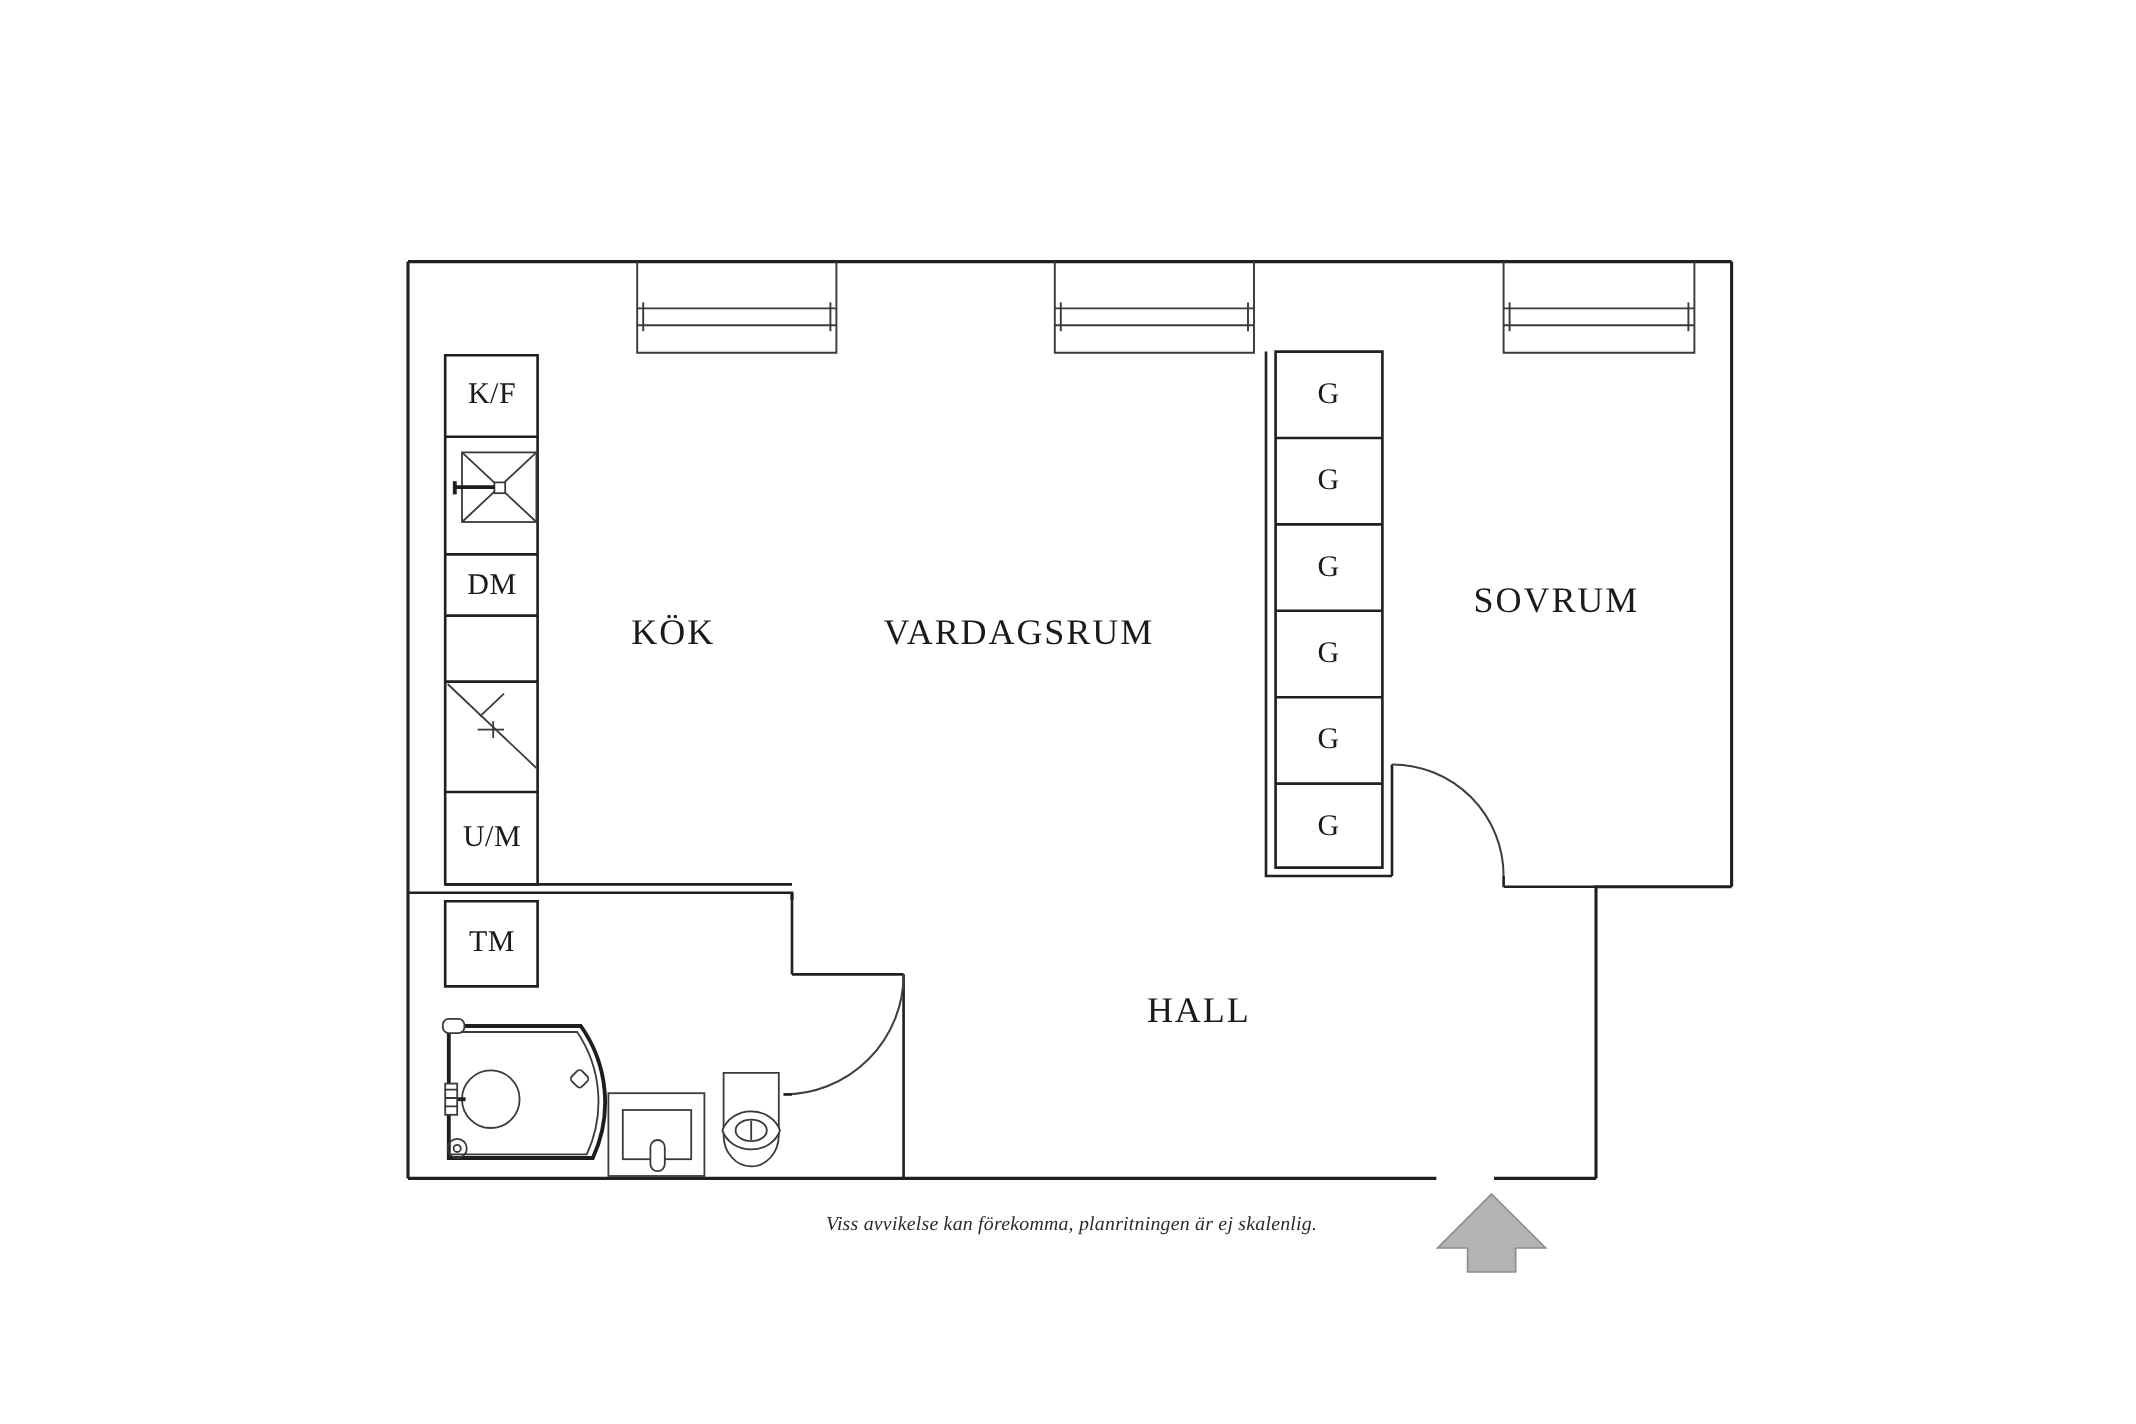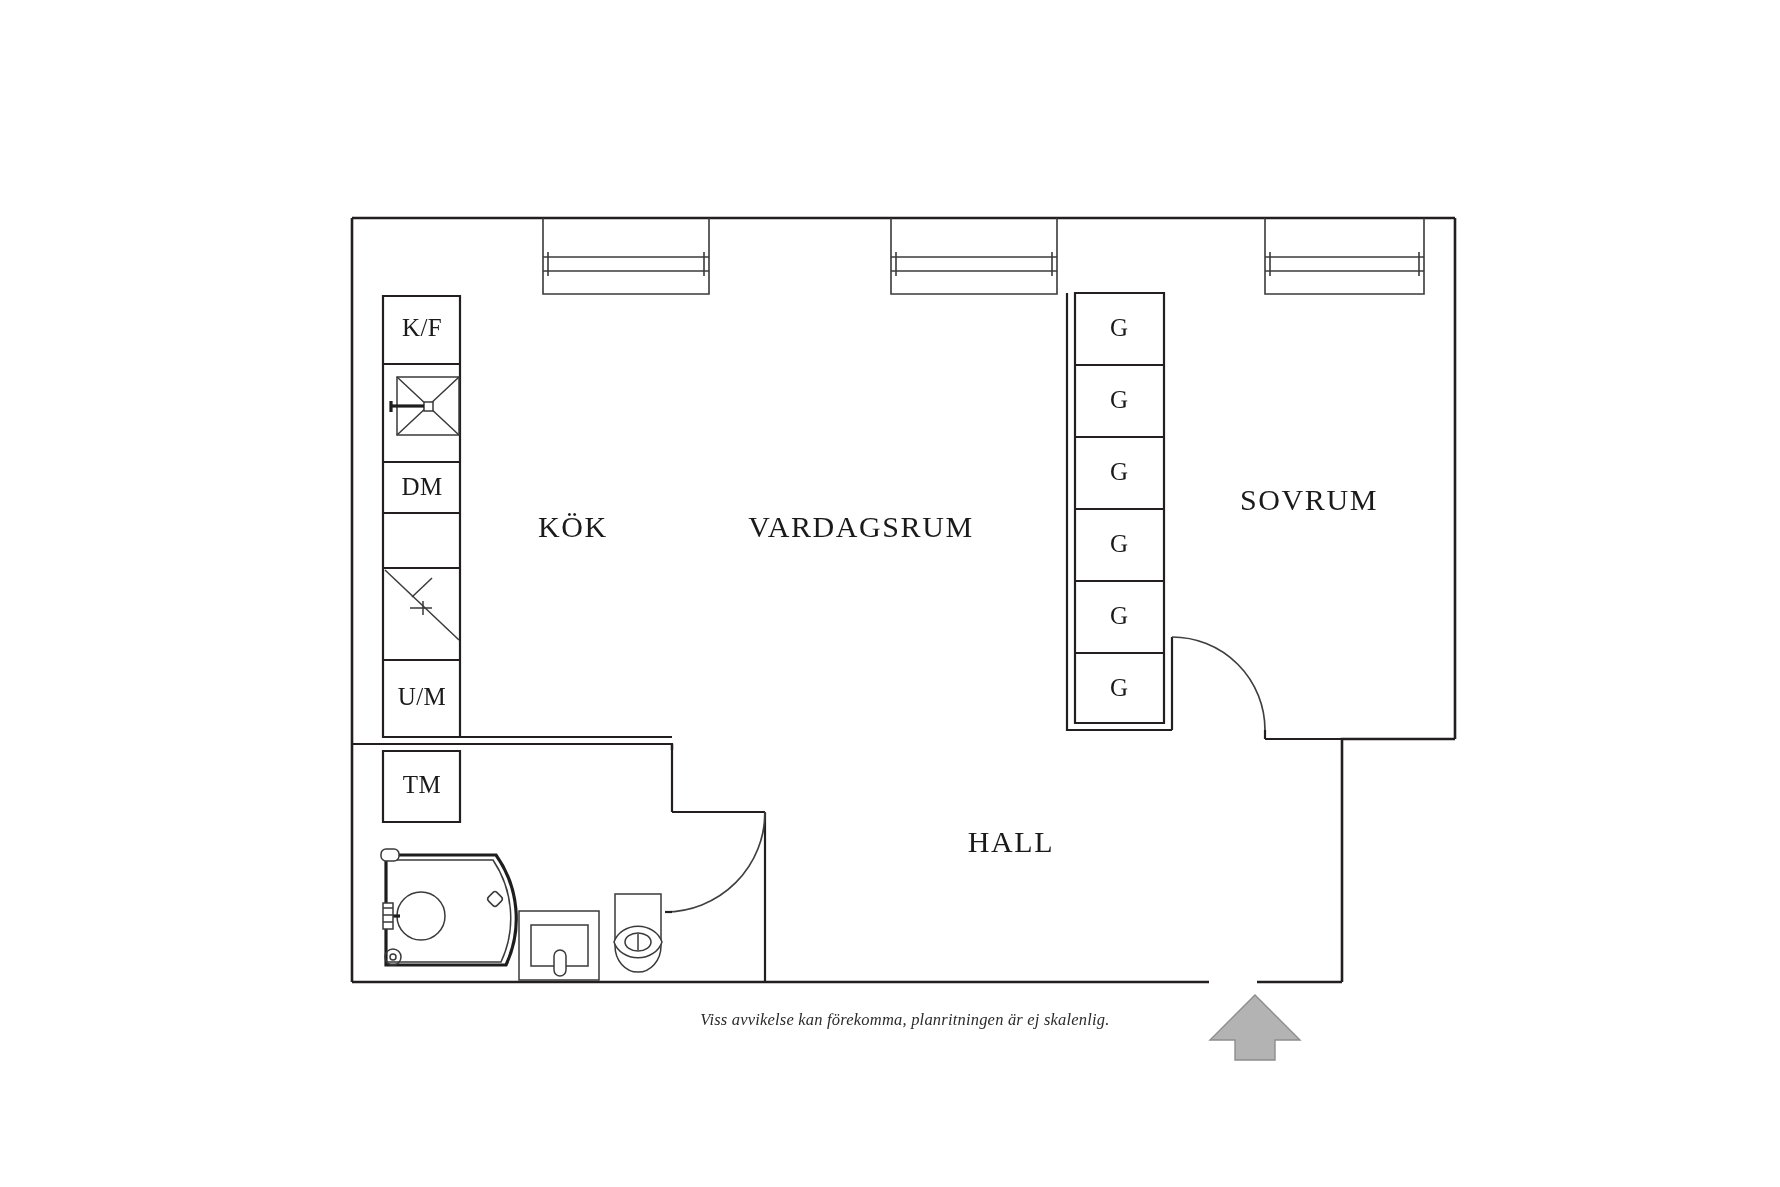--- a/index.html
+++ b/index.html
@@ -9,21 +9,21 @@
   }
   body {
     width: 1780px;
     height: 1187px;
     font-family: "Liberation Serif", serif;
     overflow: hidden;
     position: relative;
   }
   #plan-root {
     position: absolute;
-    left: 12px;
+    left: 0;
     top: 0;
     width: 1552px;
     height: 1187px;
   }
   svg.floorplan {
     display: block;
     width: 1780px;
     height: 1187px;
   }
   .wall-outer {

